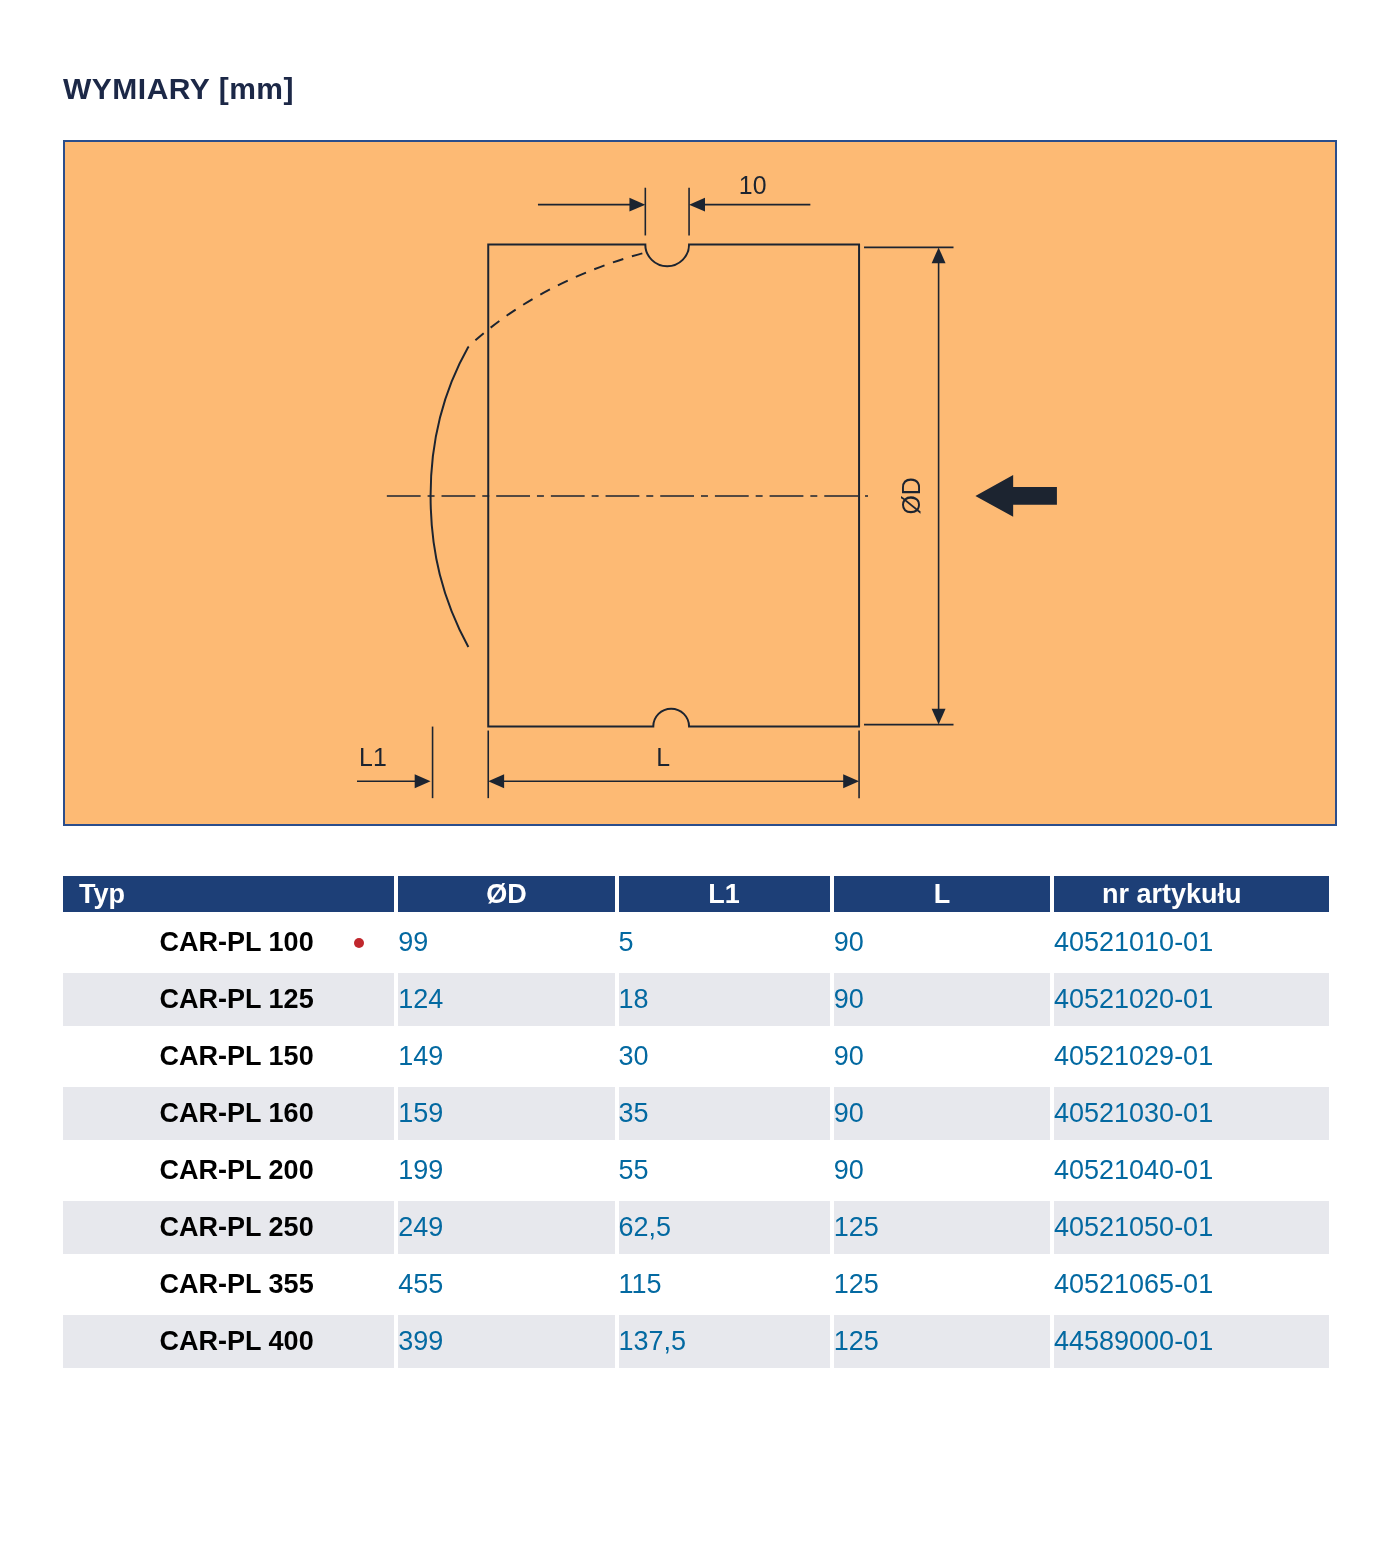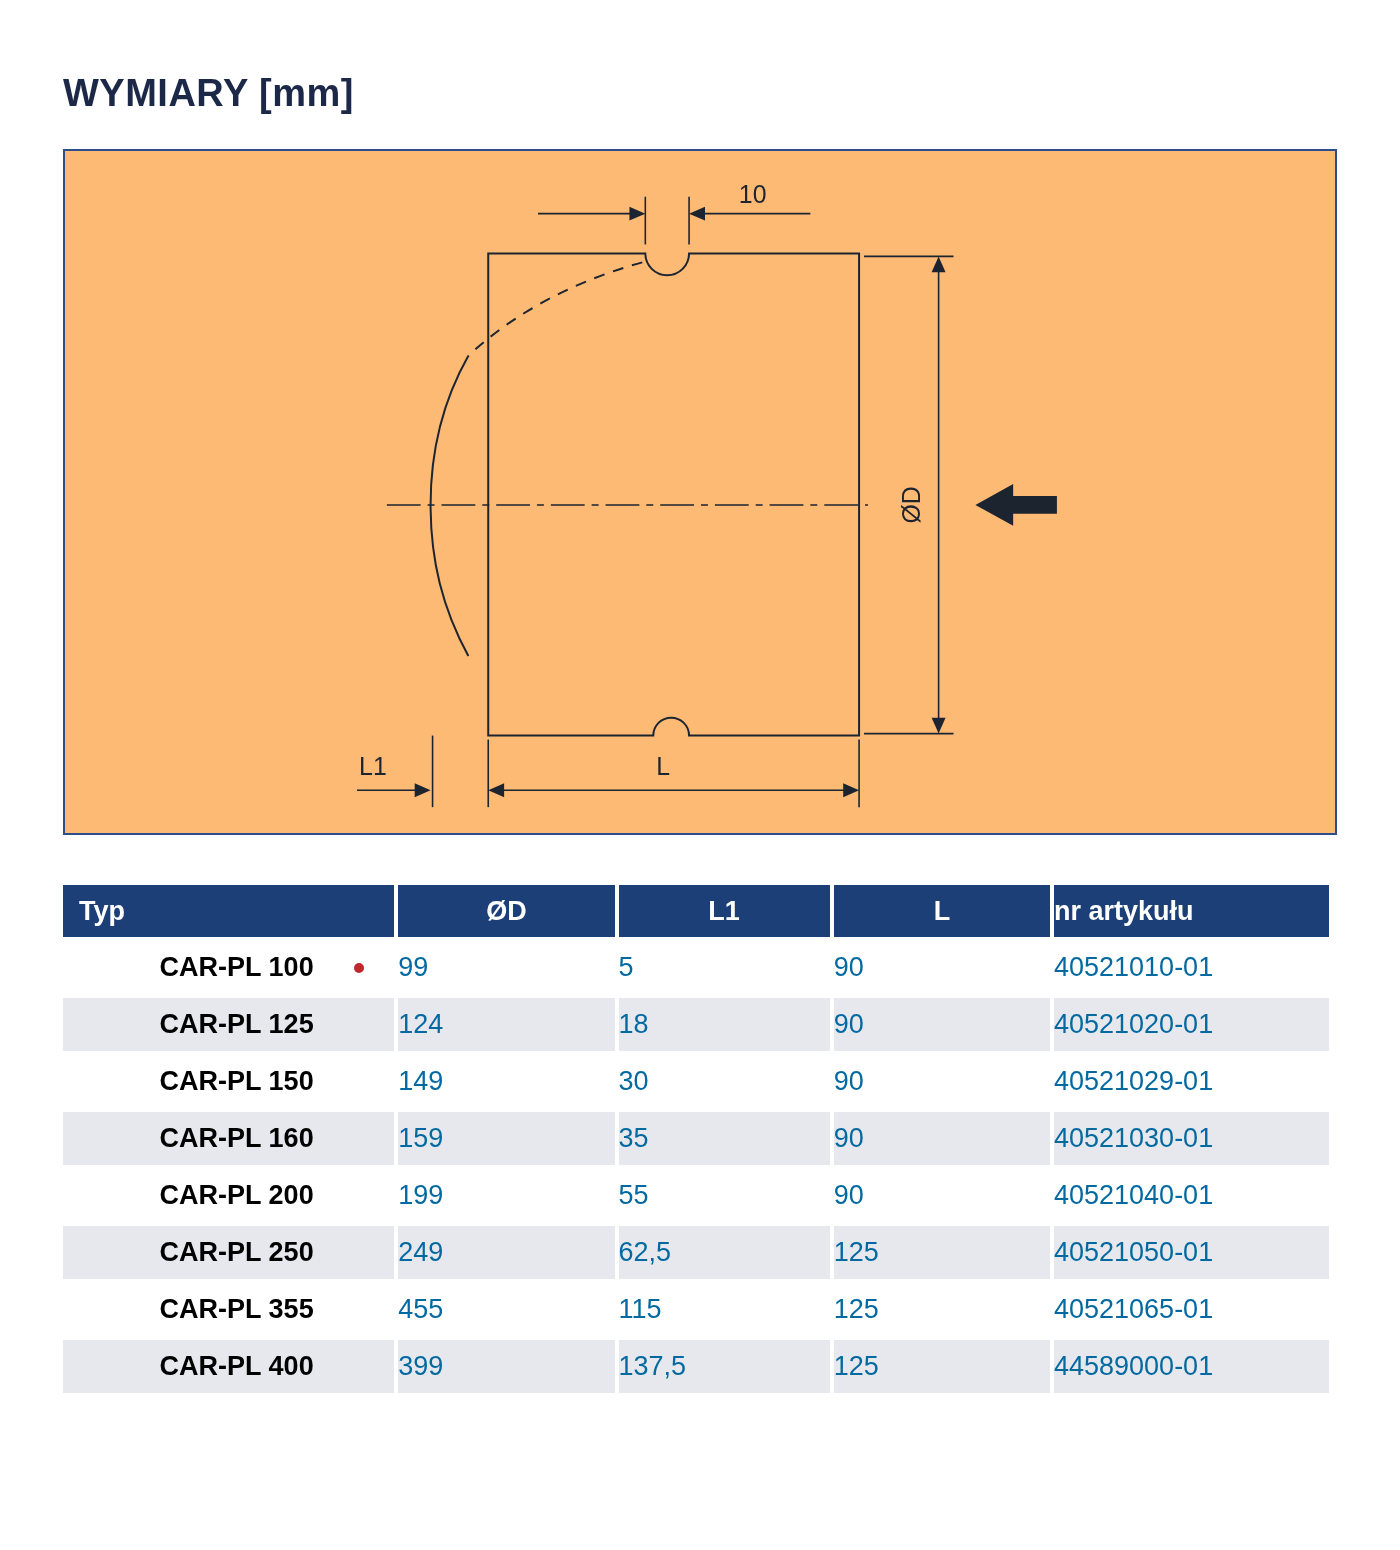--- a/index.html
+++ b/index.html
@@ -6,21 +6,21 @@
   html, body { margin: 0; padding: 0; background: #ffffff; }
   body {
     width: 1400px; height: 1550px;
     font-family: "Liberation Sans", sans-serif;
     color: #22304f;
   }
   .page { width: 1400px; padding: 72px 63px 40px 63px; }
 
   .page-title {
     margin: 0 0 34px 0;
-    font-size: 38px;
+    font-size: 30px;
     font-weight: bold;
     letter-spacing: 0.5px;
     color: #1c2847;
   }
 
   .drawing-box {
     width: 1274px; height: 686px;
     border: 2px solid #2b4e8c;
     background: #fdba74;
     margin-bottom: 46px;
@@ -31,26 +31,26 @@
     width: 1274px;
     border-collapse: separate;
     border-spacing: 4px 4px;
     margin-left: -4px;
     font-size: 27px;
   }
   .spec-table th {
     background: #1d3f77;
     color: #ffffff;
     font-weight: bold;
-    height: 52px;
+    height: 36px;
     text-align: center;
     padding: 0;
   }
   .spec-table th.col-typ { text-align: left; padding-left: 16px; }
-  .spec-table th.col-nr  { text-align: left; }
+  .spec-table th.col-nr  { text-align: left; padding-left: 48px; }
   .spec-table td {
     height: 53px;
     text-align: left;
     padding: 0;
     color: #0369a1;
   }
   .spec-table tbody tr:nth-child(odd)  td { background: #ffffff; }
   .spec-table tbody tr:nth-child(even) td { background: #e7e8ed; }
   .spec-table td.cell-typ {
     text-align: center;

